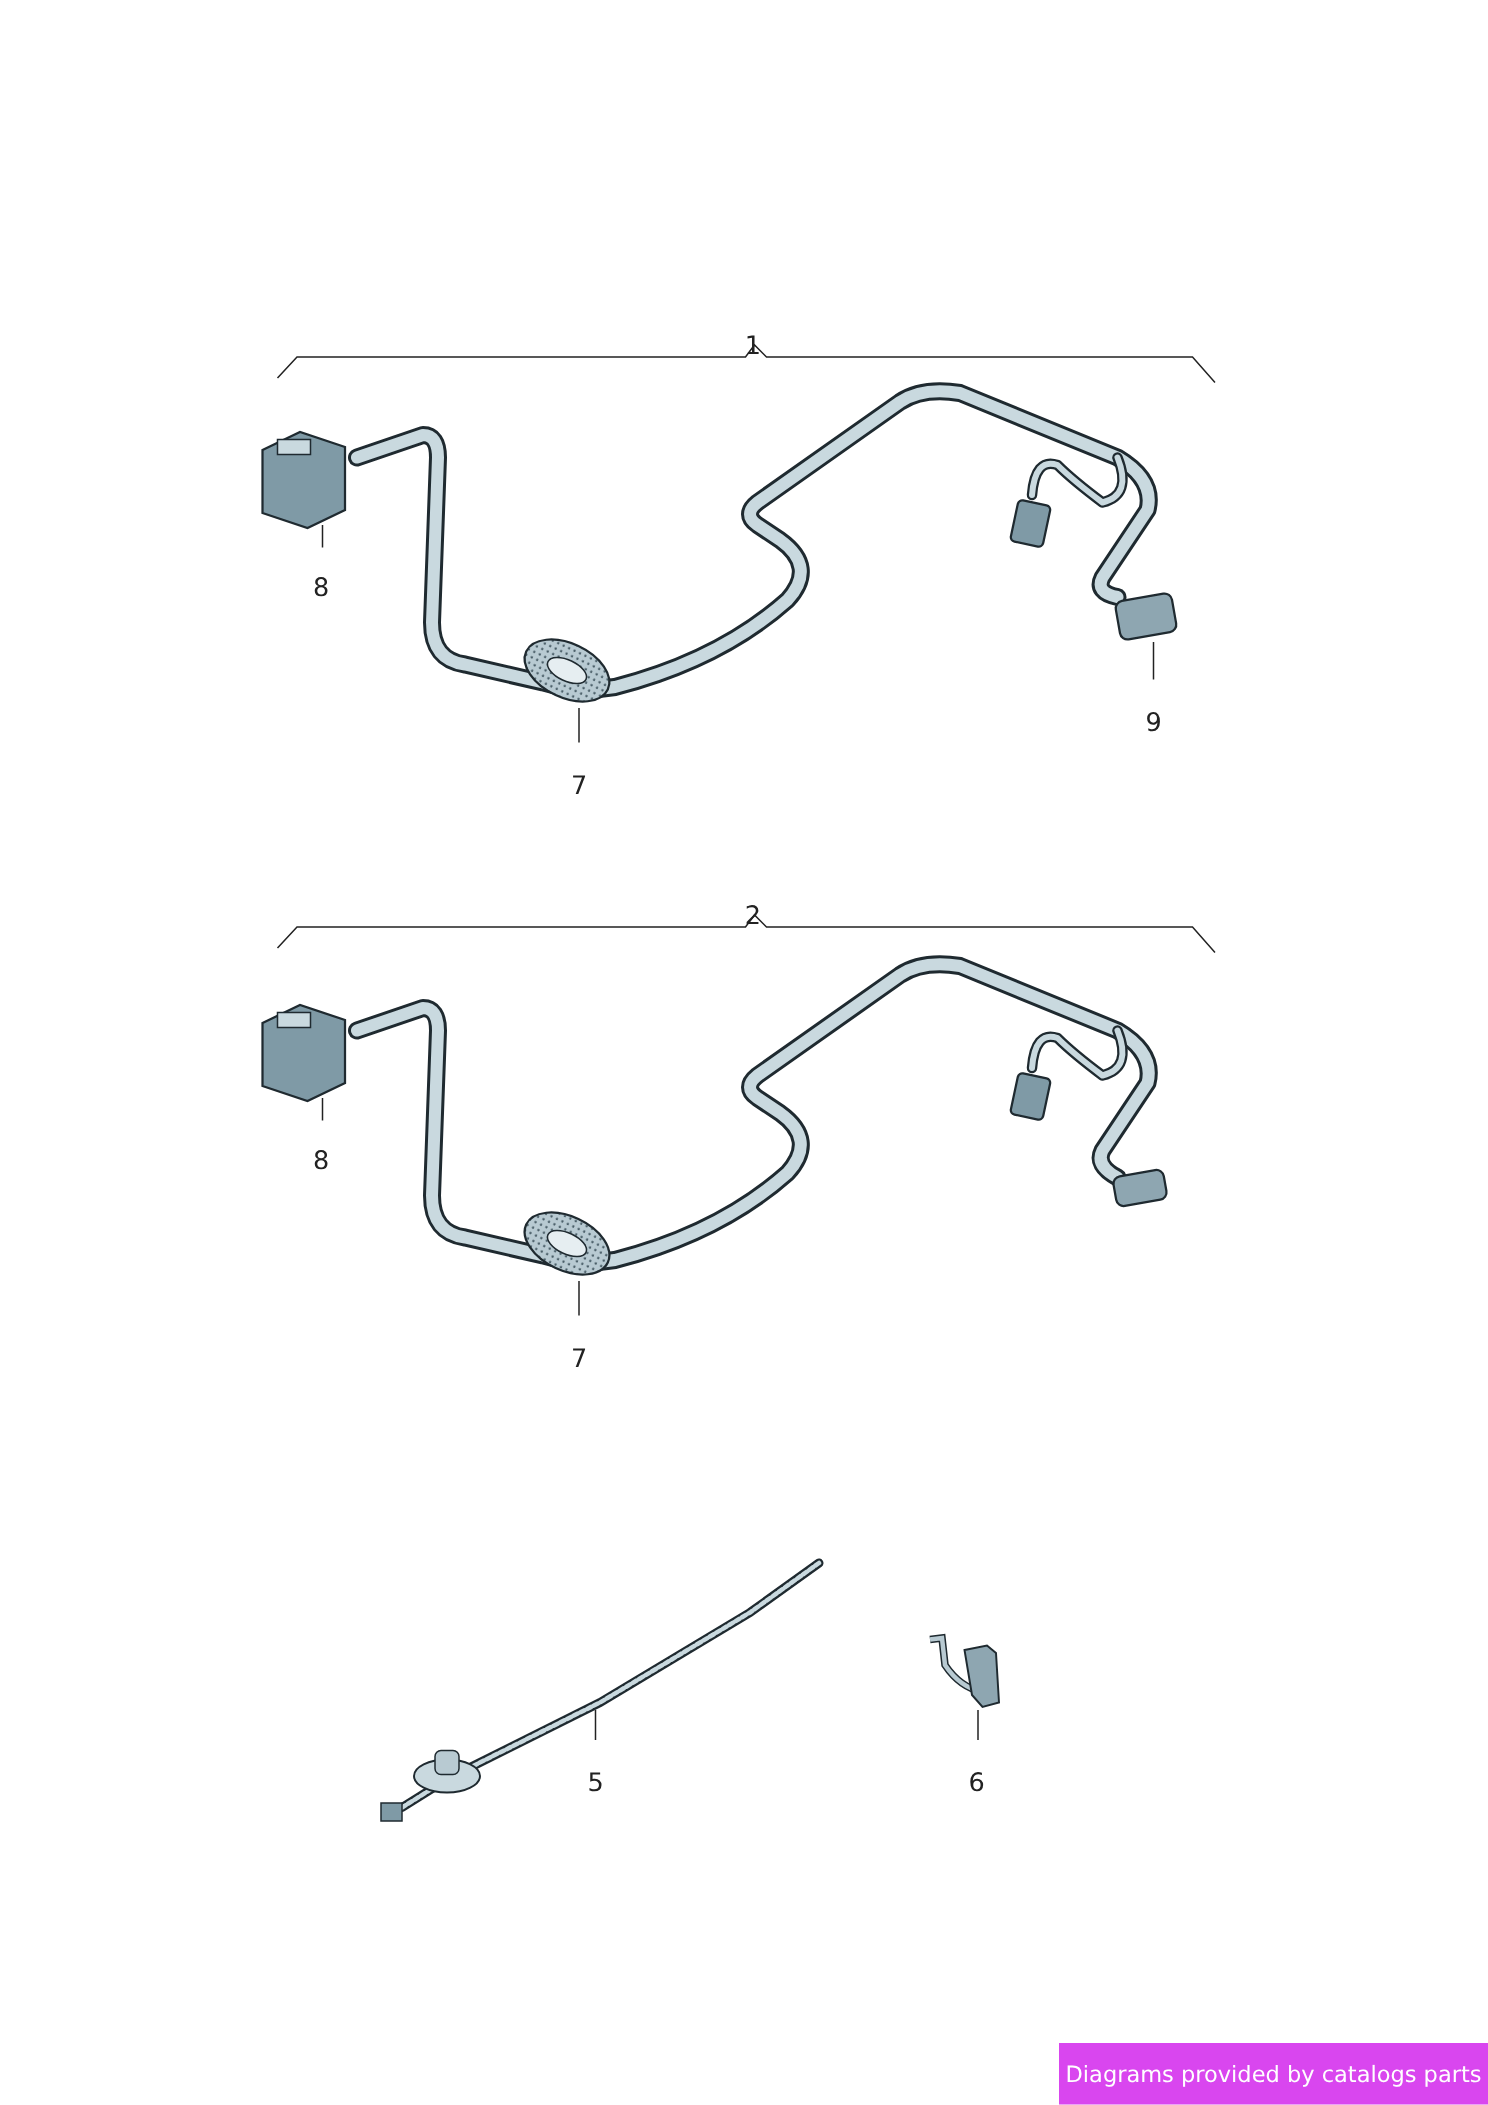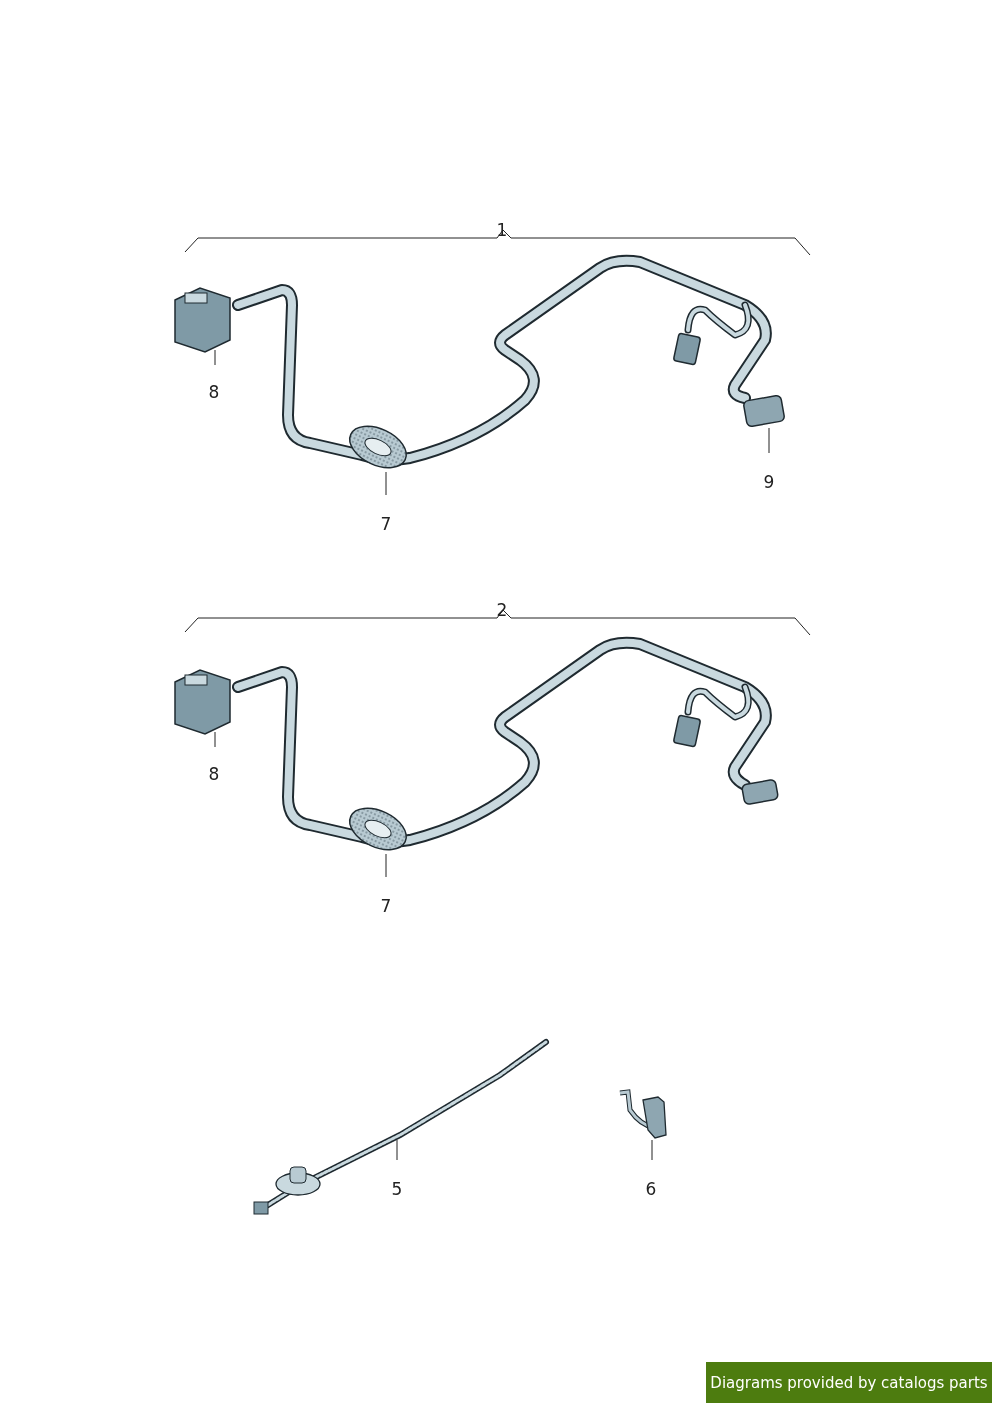--- a/index.html
+++ b/index.html
@@ -1,19 +1,19 @@
 <!DOCTYPE html>
 <html><head>
 <meta charset="utf-8">
 <style>
   html, body { margin:0; padding:0; background:#ffffff; }
   body { width:992px; height:1403px; position:relative; overflow:hidden; font-family:"DejaVu Sans", sans-serif; }
   #diagram { position:absolute; left:0; top:0; width:992px; height:1403px; }
   .callout { position:absolute; font-size:17px; color:#222; font-family:"DejaVu Sans", sans-serif; transform:translateX(-50%); }
-  .footer-badge { position:absolute; right:0; bottom:0; width:286px; height:41px; background:#4d7c0f; color:#fff;
+  .footer-badge { position:absolute; right:0; bottom:0; width:286px; height:41px; background:#d946ef; color:#fff;
     font-size:15px; display:flex; align-items:center; justify-content:center; font-family:"DejaVu Sans", sans-serif; }
 </style>
 </head>
 <body>
 
 <svg id="diagram" viewBox="0 0 992 1403" xmlns="http://www.w3.org/2000/svg">
   <defs>
     <pattern id="dots" width="4" height="4" patternUnits="userSpaceOnUse">
       <rect width="4" height="4" fill="#b8cad2"></rect>
       <circle cx="1" cy="1" r="0.8" fill="#4a5e68"></circle>

